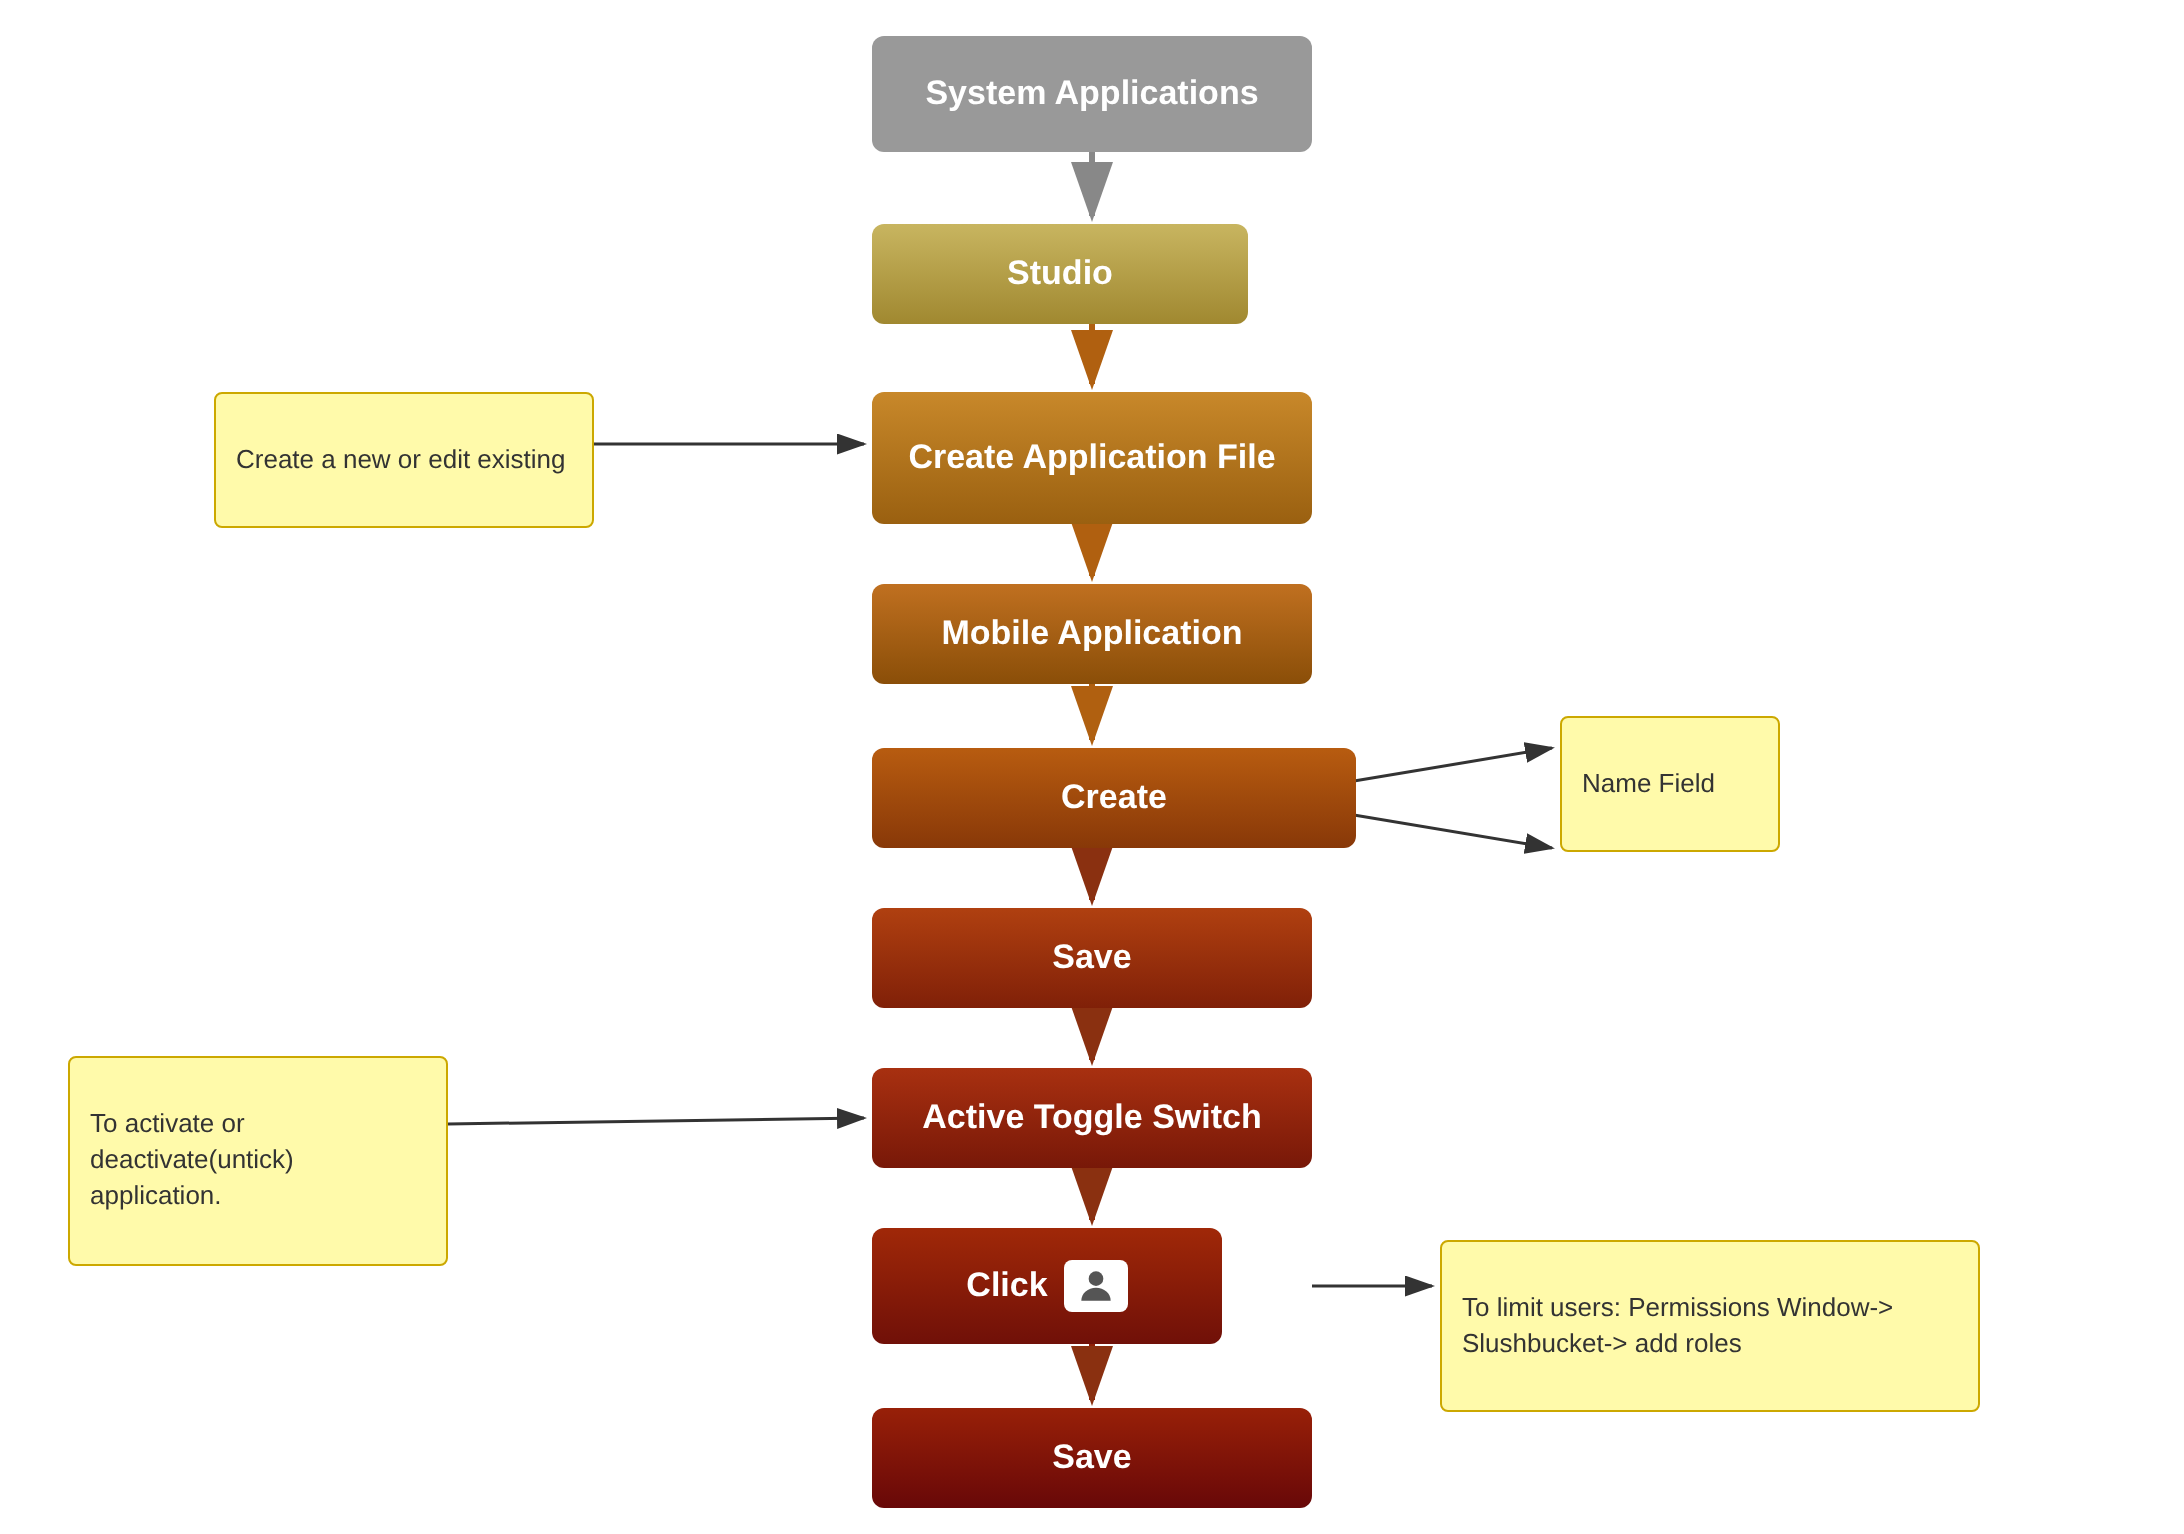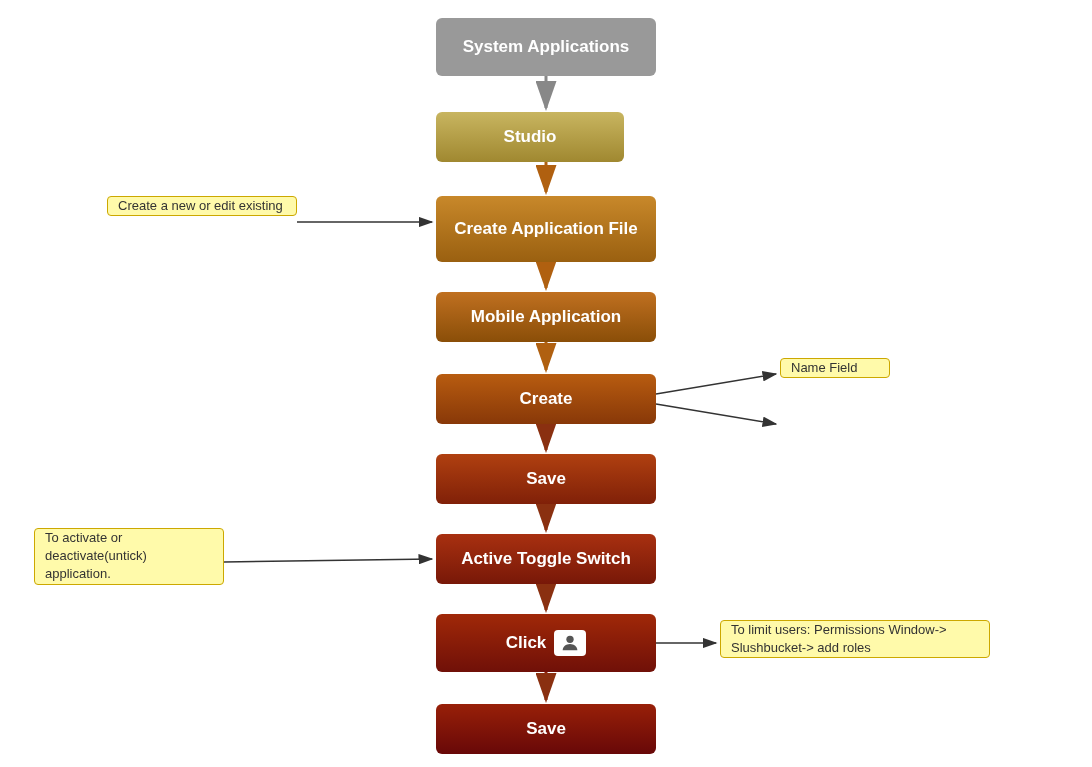--- a/index.html
+++ b/index.html
@@ -59,21 +59,21 @@
     .box-mobile-dev {
       background: linear-gradient(to bottom, #c07020, #8a4e08);
       width: 220px;
       height: 50px;
       left: 436px;
       top: 292px;
     }
 
     .box-create {
       background: linear-gradient(to bottom, #b85c10, #883808);
-      width: 220px;
+      width: 242px;
       height: 50px;
       left: 436px;
       top: 374px;
     }
 
     .box-save1 {
       background: linear-gradient(to bottom, #b04010, #802008);
       width: 220px;
       height: 50px;
       left: 436px;
@@ -83,41 +83,41 @@
     .box-active-toggle {
       background: linear-gradient(to bottom, #a83010, #781808);
       width: 220px;
       height: 50px;
       left: 436px;
       top: 534px;
     }
 
     .box-click {
       background: linear-gradient(to bottom, #a02808, #701008);
-      width: 220px;
+      width: 175px;
       height: 58px;
       left: 436px;
       top: 614px;
     }
 
     .box-save2 {
       background: linear-gradient(to bottom, #982008, #680808);
       width: 220px;
       height: 50px;
       left: 436px;
       top: 704px;
     }
 
     
     .annotation-box {
       position: absolute;
       background: #fffaaa;
       border: 1.5px solid #cca800;
       border-radius: 4px;
-      padding: 0 10px;
+      padding: 24px 10px;
       font-size: 13px;
       color: #333;
       line-height: 1.4;
     }
 
     .ann-create-new {
       width: 190px;
       left: 107px;
       top: 196px;
     }

